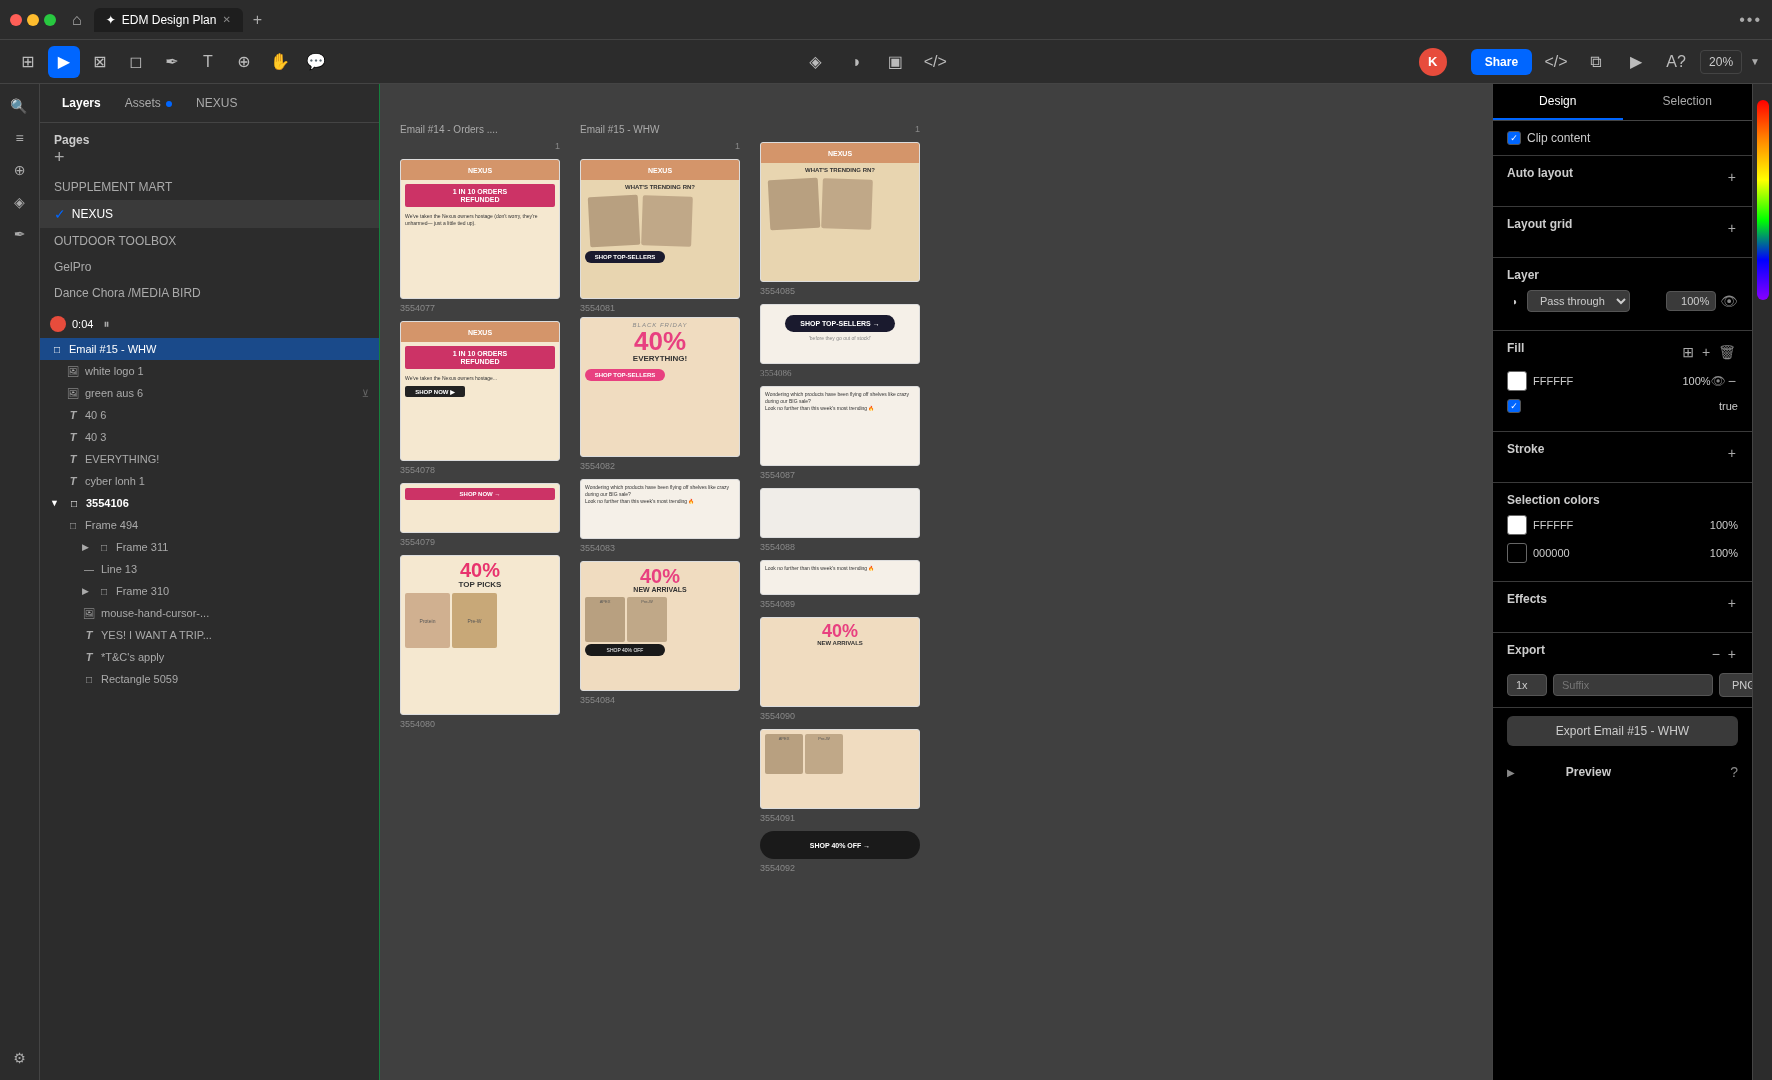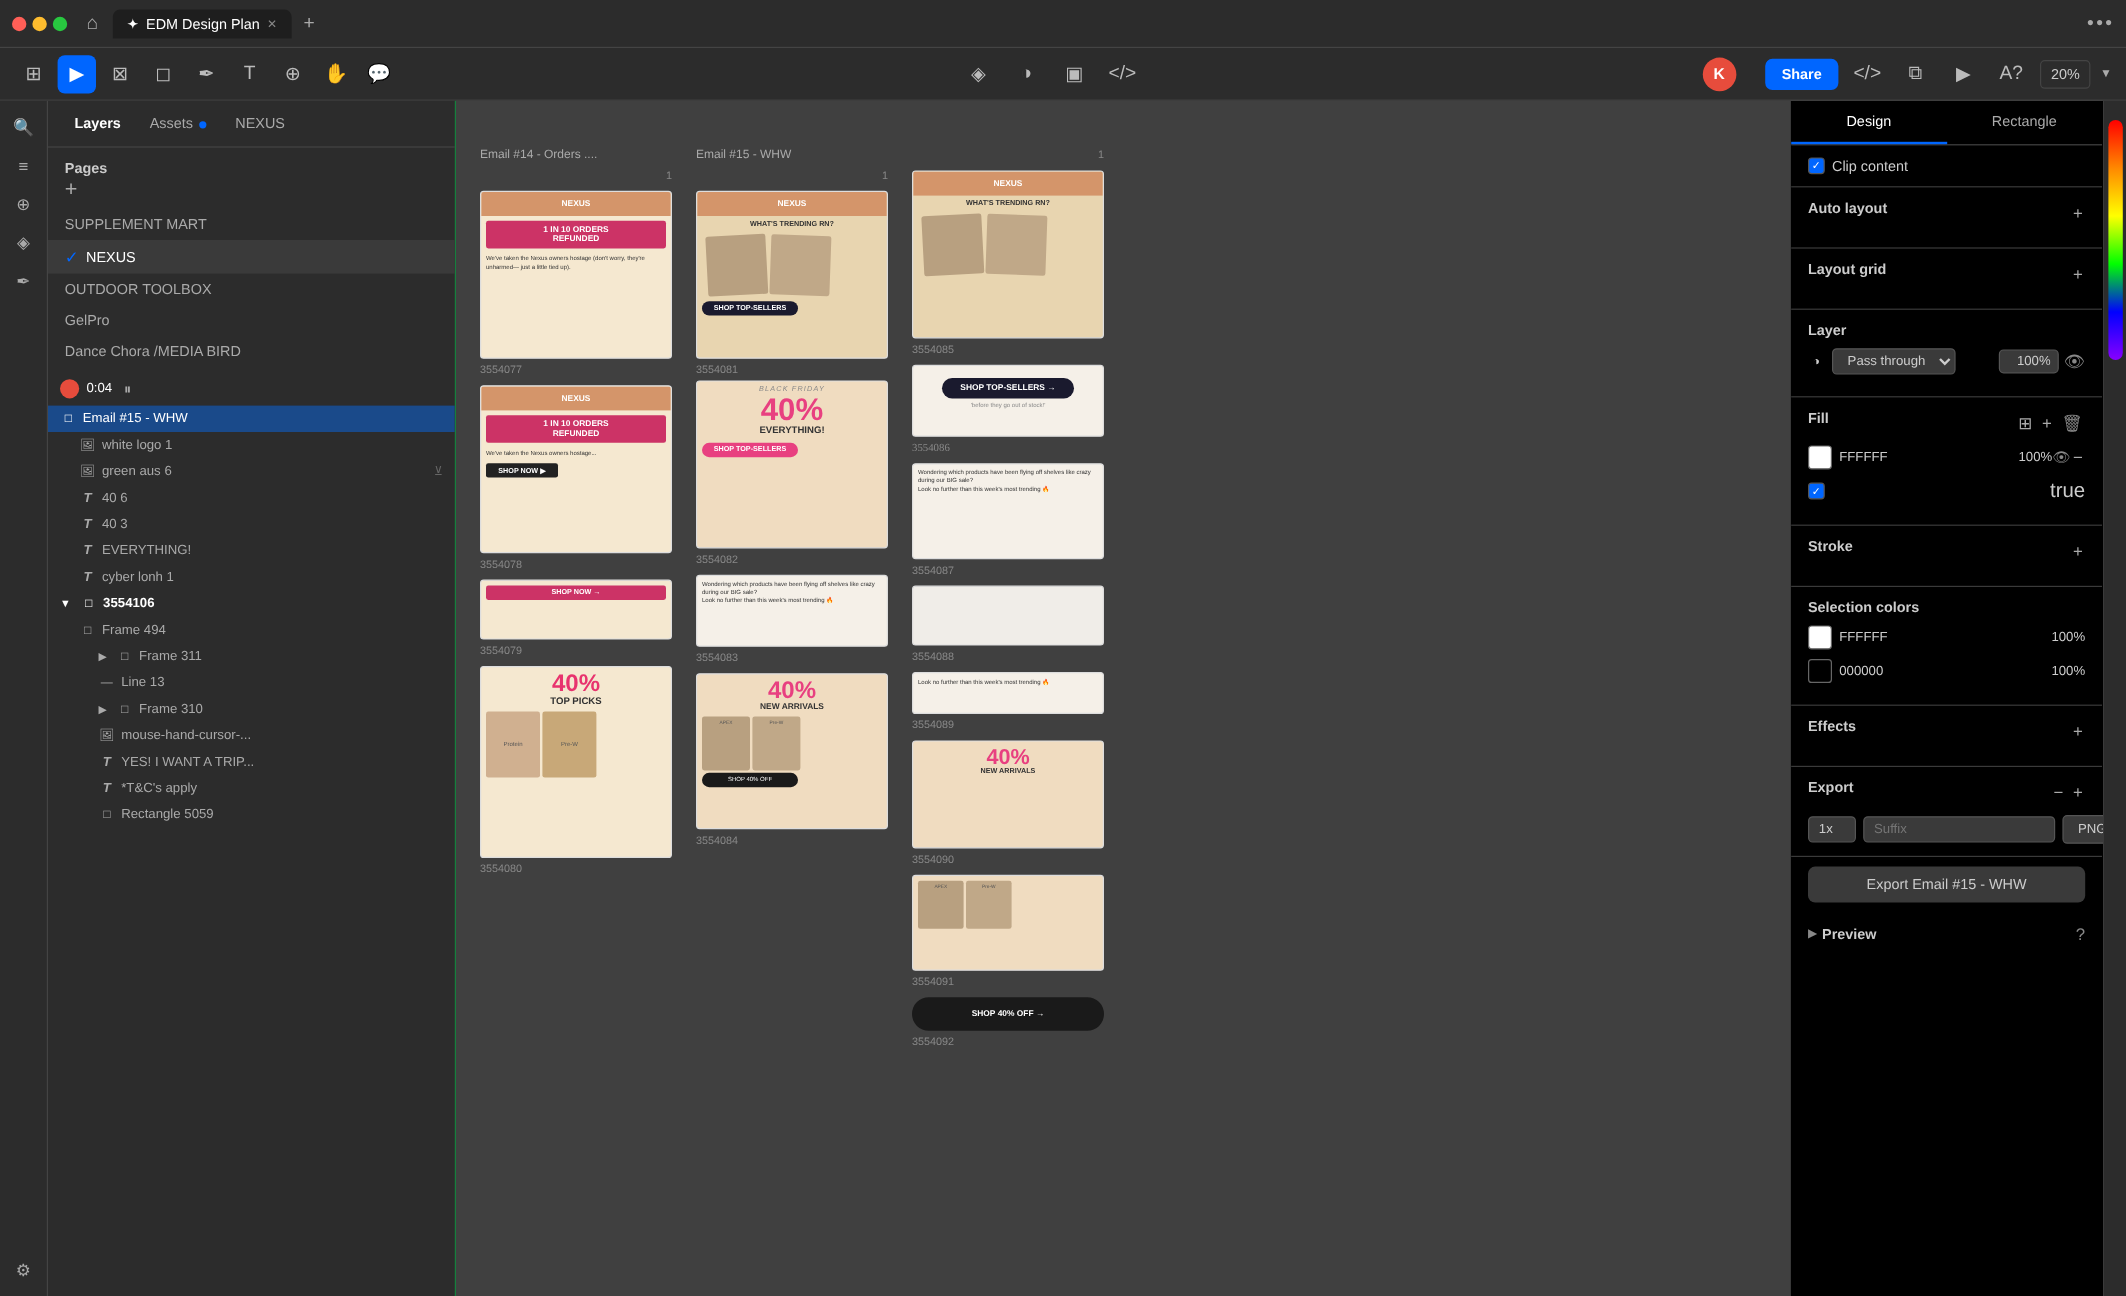--- a/index.html
+++ b/index.html
@@ -86,21 +86,21 @@
     .fill-eye { color: #888; font-size: 12px; cursor: pointer; }
     .icon-btn { color: #aaa; font-size: 14px; cursor: pointer; padding: 2px; }
 
     .export-row { display: flex; align-items: center; gap: 6px; }
     .export-input { flex: 1; background: #3a3a3a; border: 1px solid #555; border-radius: 4px; color: #ccc; padding: 4px 8px; font-size: 11px; }
     .format-select { background: #3a3a3a; border: 1px solid #555; border-radius: 4px; color: #ccc; padding: 4px 8px; font-size: 11px; }
 
     .export-main-btn { width: calc(100% - 28px); background: #3a3a3a; border: none; border-radius: 6px; color: #ccc; padding: 8px; font-size: 12px; cursor: pointer; text-align: center; margin: 8px 14px; }
 
     .preview-row { display: flex; align-items: center; justify-content: space-between; padding: 10px 14px; }
-    .preview-label { font-size: 12px; color: #ccc; font-weight: 600; }
+    .preview-label { font-size: 12px; color: #ccc; font-weight: 600; margin-left: 47px; }
     .preview-help { color: #888; font-size: 14px; cursor: pointer; }
     .icon-text { font-size: 11px; font-style: italic; font-weight: bold; }
 
     
     .left-icon-strip { width: 40px; background: #2c2c2c; border-right: 1px solid #444; display: flex; flex-direction: column; align-items: center; padding: 8px 0; gap: 4px; flex-shrink: 0; }
     .strip-icon { width: 28px; height: 28px; display: flex; align-items: center; justify-content: center; color: #aaa; cursor: pointer; border-radius: 4px; font-size: 14px; }
 
     
     .right-icon-strip { width: 20px; background: #2c2c2c; border-left: 1px solid #444; display: flex; flex-direction: column; align-items: center; padding: 8px 0; gap: 4px; flex-shrink: 0; }
 
@@ -429,21 +429,21 @@
         <div style="font-size:9px;color:#888;">3554092</div>
       </div>
 
     </div>
   </div>
 
   <div class="design-panel">
 
     <div class="panel-tabs">
       <div class="panel-tab active">Design</div>
-      <div class="panel-tab">Rectangle</div>
+      <div class="panel-tab">Selection</div>
     </div>
 
     <div class="panel-section">
       <div class="clip-row">
         <div class="checkbox">✓</div>
         <span>Clip content</span>
       </div>
     </div>
 
     <div class="panel-section">
@@ -488,21 +488,21 @@
       <div class="panel-row">
         <div class="fill-color-box"></div>
         <span class="fill-hex">FFFFFF</span>
         <span class="fill-opacity">100%</span>
         <span class="fill-eye">👁</span>
         <span class="icon-btn">−</span>
       </div>
 
       <div class="panel-row">
         <div class="checkbox">✓</div>
-        <span style="font-size:17px;color:#ccc;margin-left:6px;">true</span>
+        <span style="font-size:11px;color:#ccc;margin-left:6px;">true</span>
       </div>
     </div>
 
     <div class="panel-section">
       <div class="panel-row">
         <span class="panel-title">Stroke</span>
         <span class="icon-btn">+</span>
       </div>
     </div>
 

